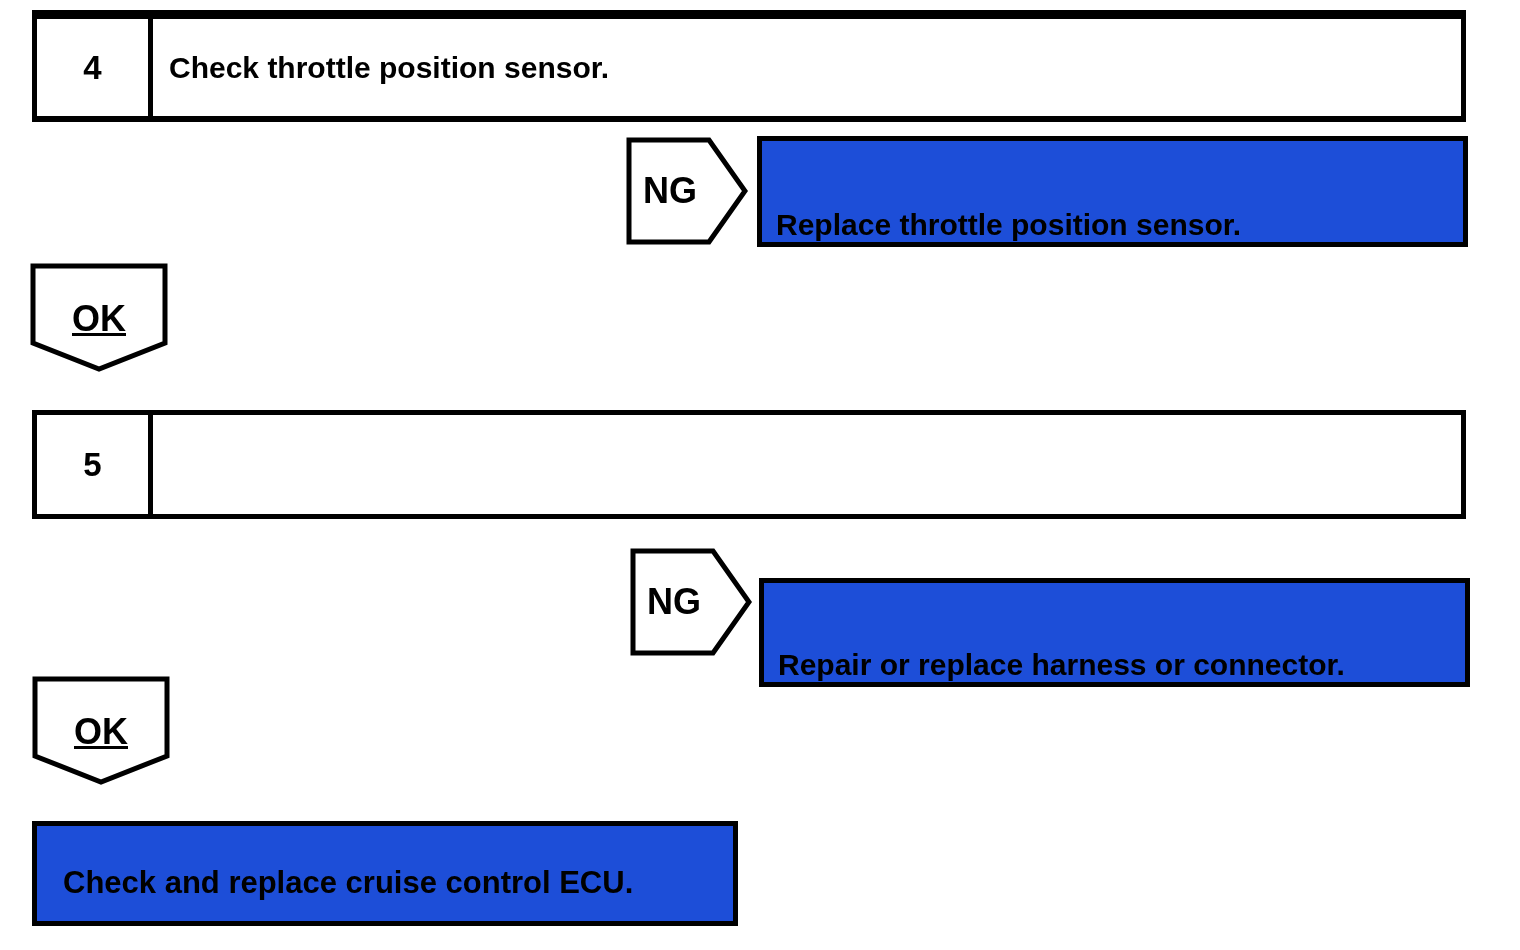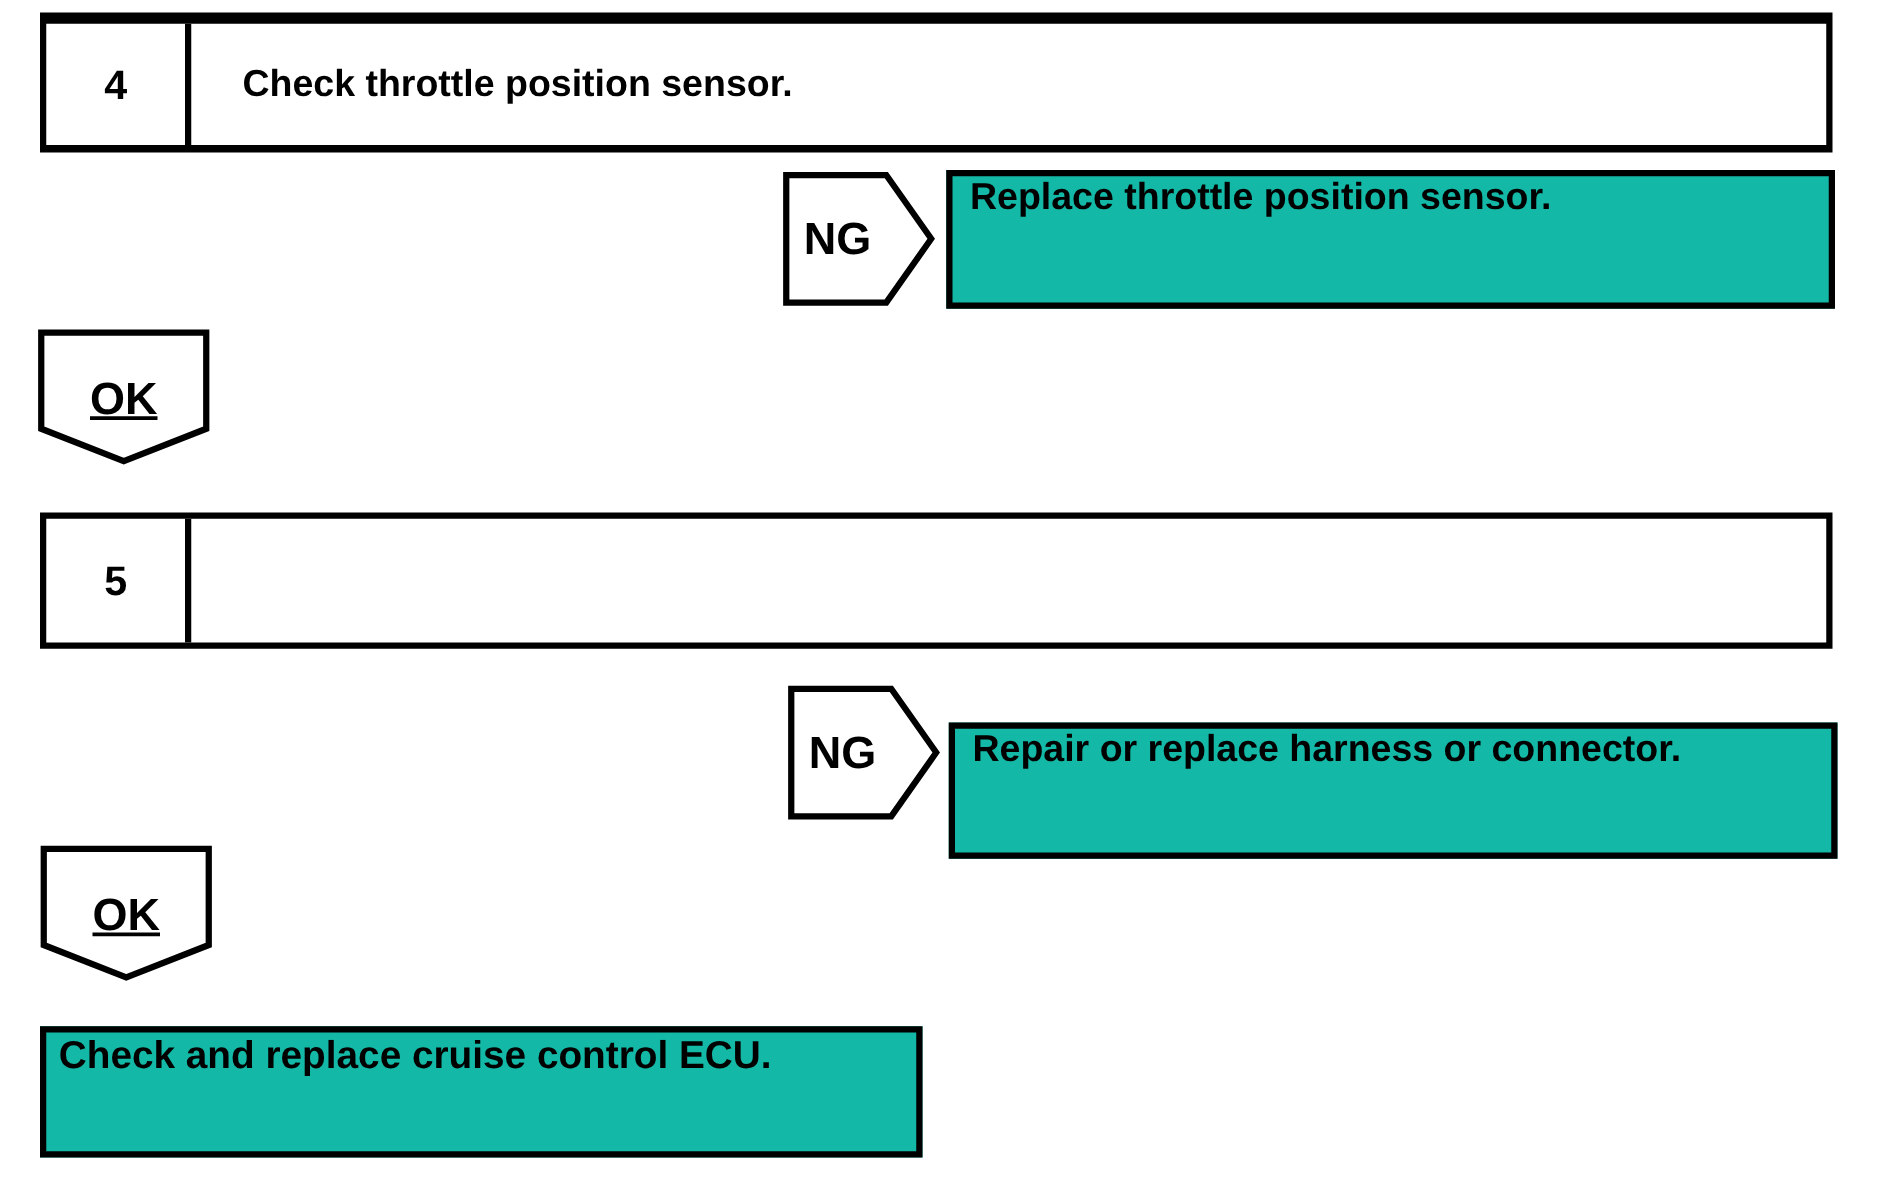--- a/index.html
+++ b/index.html
@@ -35,21 +35,20 @@
     font-size: 33px;
   }
   .step-body {
     flex: 1;
     display: flex;
     flex-direction: column;
     justify-content: center;
     padding-left: 16px;
     font-size: 30px;
     line-height: 38px;
-    margin-left: 25px;
   }
   .step-body span { display: block; white-space: nowrap; }
 
   
   .pent { position: absolute; }
   .pent svg { display: block; width: 100%; height: 100%; }
   .pent .lbl {
     position: absolute;
     display: flex;
     align-items: center;
@@ -59,34 +58,34 @@
   #ng1 { left: 626px; top: 137px; width: 122px; height: 108px; }
   #ng2 { left: 630px; top: 548px; width: 122px; height: 108px; }
   .ng-pent .lbl { left: 0; top: 0; width: 88px; height: 100%; }
   #ok1 { left: 30px; top: 263px; width: 138px; height: 110px; }
   #ok2 { left: 32px; top: 676px; width: 138px; height: 110px; }
   .ok-pent .lbl { left: 0; top: 16px; width: 100%; height: 80px; text-decoration: underline; }
 
   
   .action-box {
     position: absolute;
-    background: #14b8a6;
+    background: #1d4ed8;
     border: 5px solid #000000;
     box-sizing: border-box;
     display: flex;
-    align-items: flex-start;
+    align-items: flex-end;
     padding-left: 14px;
     font-size: 30px;
     white-space: nowrap;
   }
   #ng1-box { left: 757px; top: 136px; width: 711px; height: 111px; }
   #ng2-box { left: 759px; top: 578px; width: 711px; height: 109px; }
   #final-box {
     left: 32px; top: 821px; width: 706px; height: 105px;
-    padding-left: 10px; padding-bottom: 20px; font-size: 31px;
+    padding-left: 26px; padding-bottom: 20px; font-size: 31px;
   }
 </style>
 </head>
 <body>
 
 <div class="canvas">
 
   <div class="proc-box" id="box4">
     <div class="num-cell">4</div>
     <div class="step-body">

